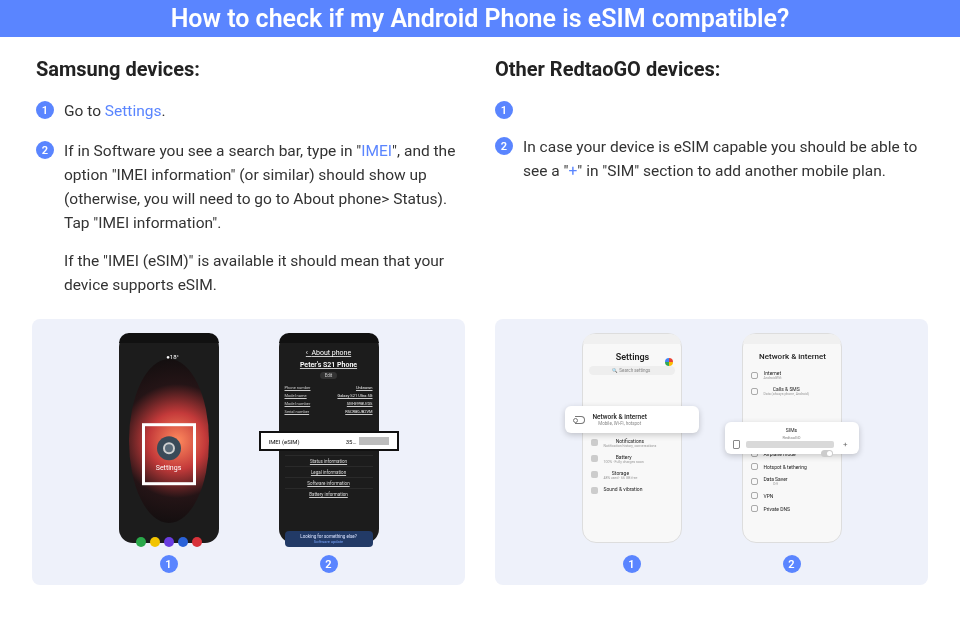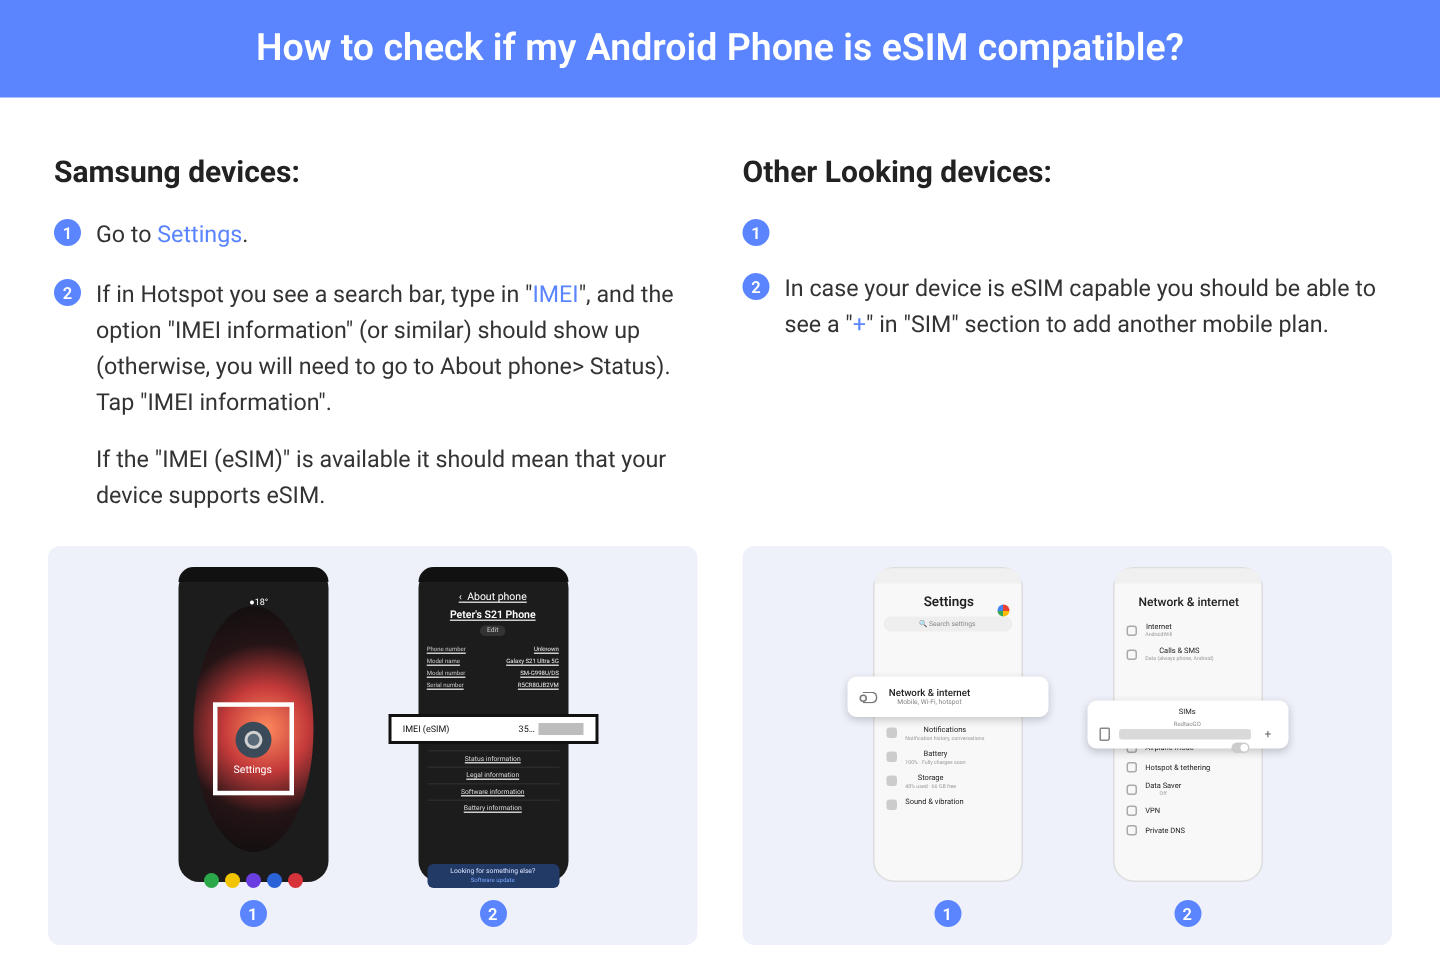--- a/index.html
+++ b/index.html
@@ -5,34 +5,34 @@
   * { box-sizing: border-box; margin: 0; padding: 0; }
   body {
     font-family: -apple-system, BlinkMacSystemFont, "Segoe UI", Roboto, sans-serif;
     background: #fff;
     width: 960px;
     height: 640px;
     overflow: hidden;
   }
   .header {
     background: #5A85FF;
-    padding: 18px 0;
+    padding: 4px 0;
     text-align: center;
   }
   .header h1 {
     color: #fff;
     font-size: 25px;
     font-weight: 600;
   }
   .columns {
     display: flex;
     gap: 30px;
     padding: 20px 36px 0 36px;
   }
-  .col { flex: 1; margin-top: 17px; }
+  .col { flex: 1; }
   .col h2 {
     font-size: 20px;
     font-weight: 700;
     color: #222;
     margin-bottom: 18px;
   }
   .steps { list-style: none; }
   .step {
     display: flex;
     align-items: flex-start;
@@ -205,30 +205,30 @@
         <div class="step-text">
           <p>
             <span>Go to </span><span class="lnk">Settings</span><span>.</span>
           </p>
         </div>
       </li>
       <li class="step">
         <span class="badge">2</span>
         <div class="step-text">
           <p>
-            <span>If in Hotspot you see a search bar, type in "</span><span class="lnk">IMEI</span><span>", and the option "IMEI information" (or similar) should show up (otherwise, you will need to go to About phone&gt; Status). Tap "IMEI information".</span>
+            <span>If in Software you see a search bar, type in "</span><span class="lnk">IMEI</span><span>", and the option "IMEI information" (or similar) should show up (otherwise, you will need to go to About phone&gt; Status). Tap "IMEI information".</span>
           </p>
           <p>If the "IMEI (eSIM)" is available it should mean that your device supports eSIM.</p>
         </div>
       </li>
     </ul>
   </div>
 
   <div class="col">
-    <h2>Other Looking devices:</h2>
+    <h2>Other RedtaoGO devices:</h2>
     <ul class="steps">
       <li class="step">
         <span class="badge">1</span>
       </li>
       <li class="step">
         <span class="badge">2</span>
         <div class="step-text">
           <p>
             <span>In case your device is eSIM capable you should be able to see a "</span><span class="lnk">+</span><span>" in "SIM" section to add another mobile plan.</span>
           </p>

